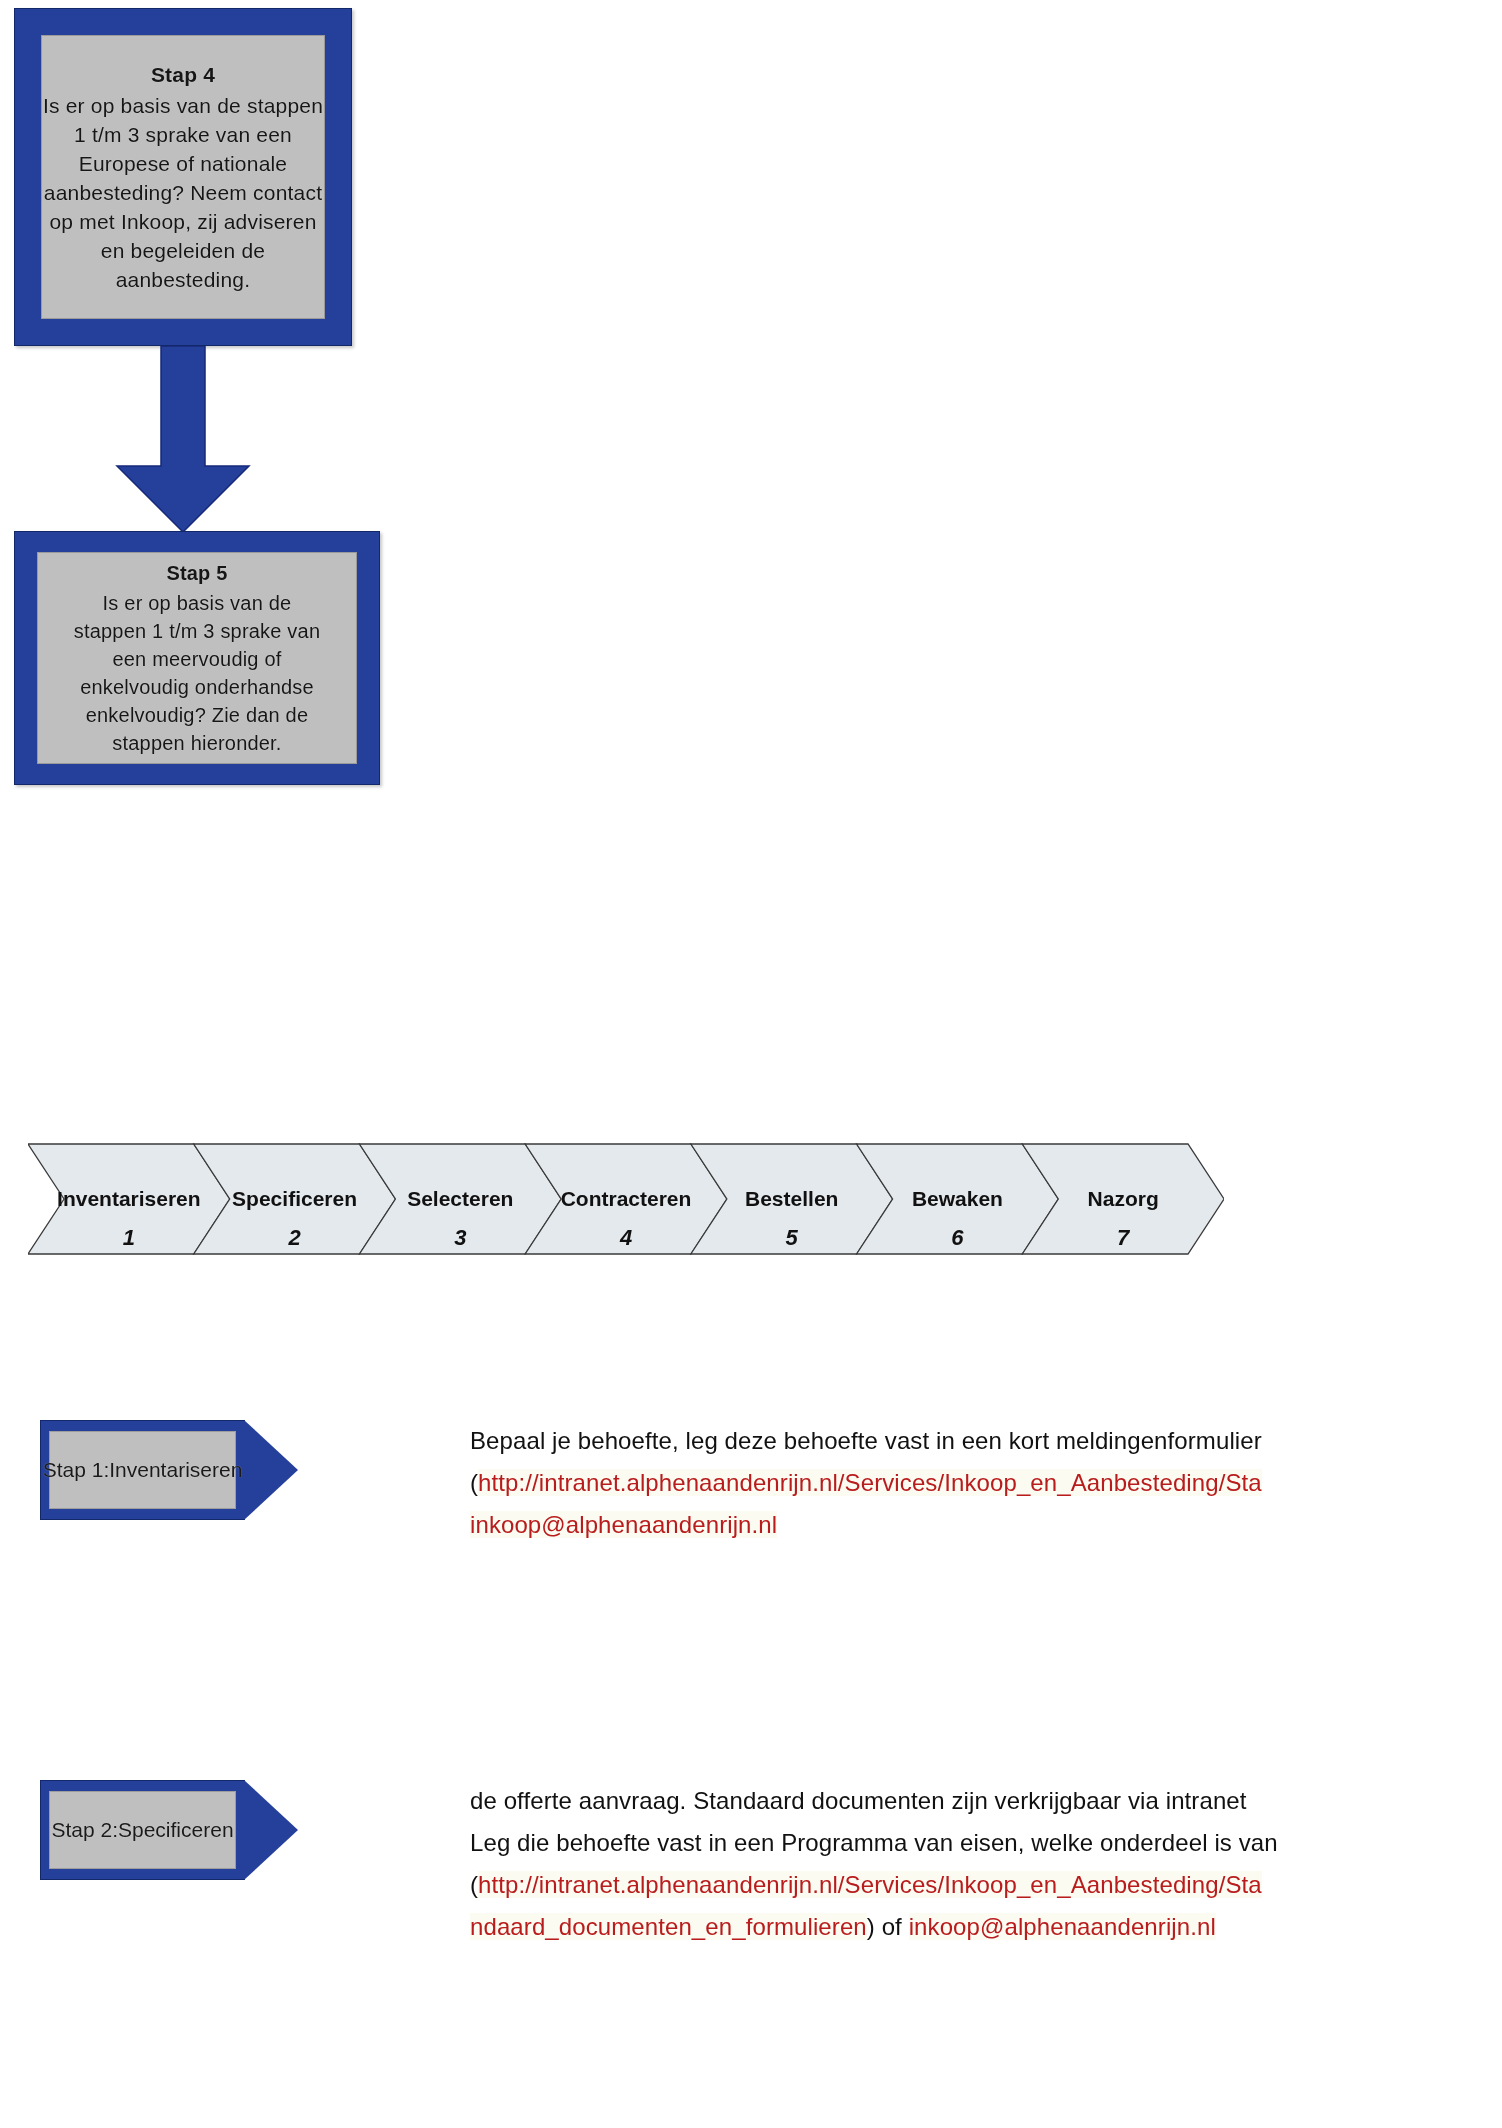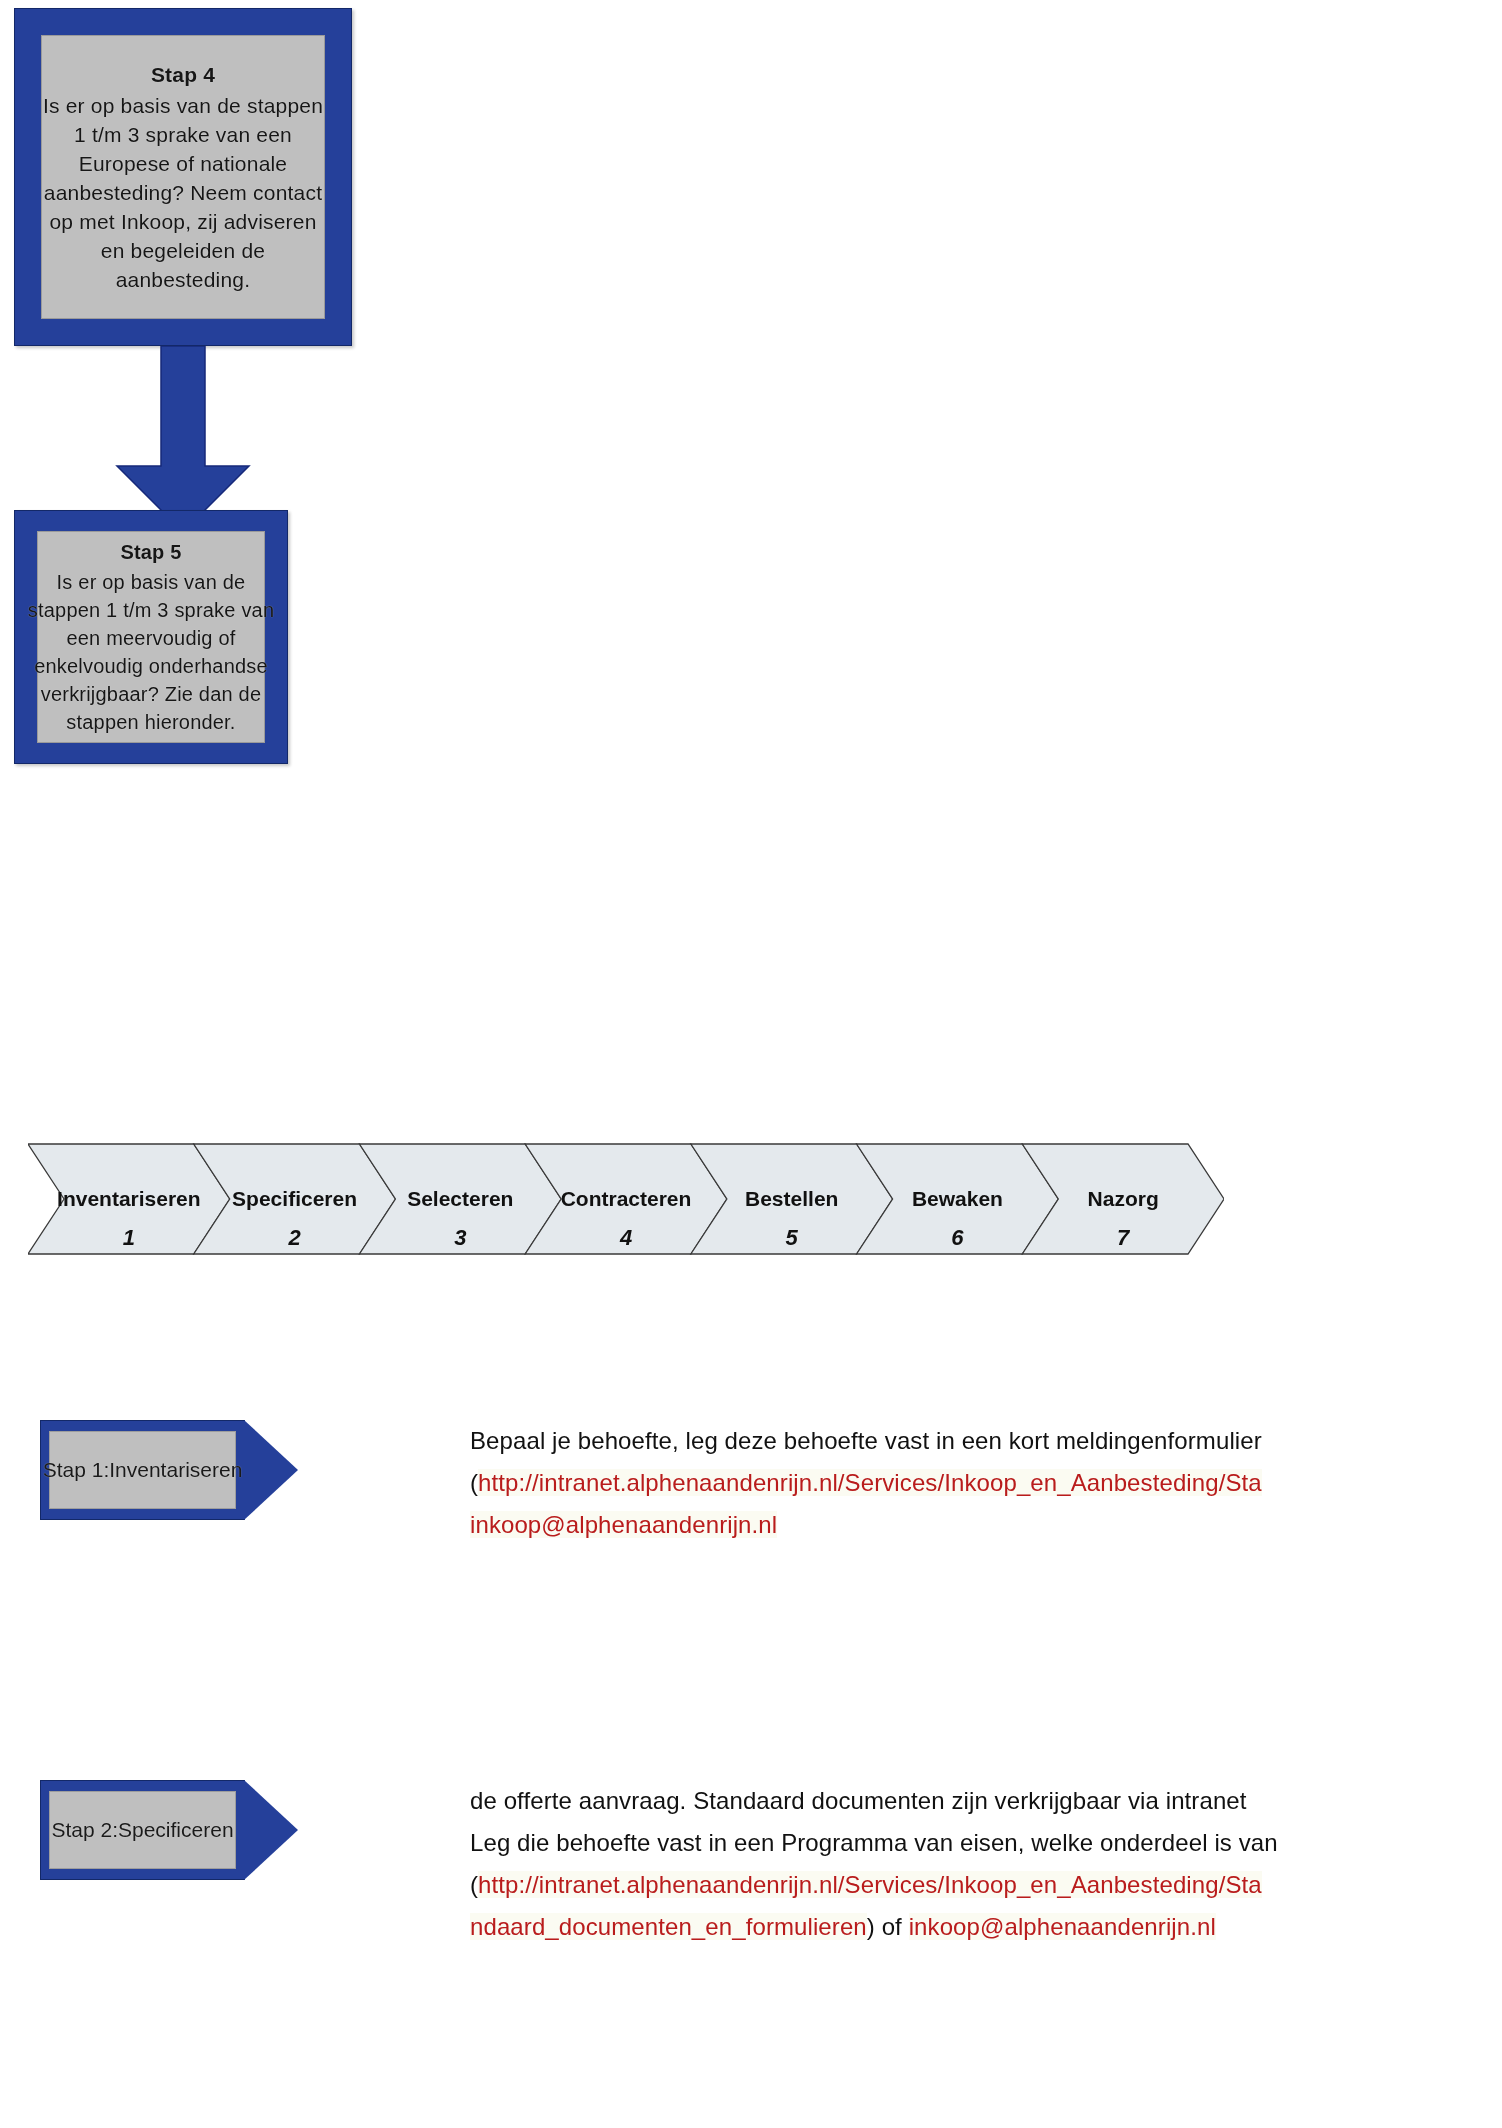--- a/index.html
+++ b/index.html
@@ -42,21 +42,21 @@
     white-space: nowrap;
     text-shadow: 0 0 1px rgba(255,255,255,0.55);
   }
   .decision-box .inner .line.title {
     font-weight: bold;
     font-size: 21px;
     margin-bottom: 2px;
   }
 
   #box-stap4 { left: 14px; top: 8px;   width: 338px; height: 338px; }
-  #box-stap5 { left: 14px; top: 510px; width: 274px; height: 254px; }
+  #box-stap5 { left: 14px; top: 531px; width: 366px; height: 254px; }
   #box-stap5 .inner { inset: 20px 22px; }
   #box-stap5 .inner .line { font-size: 20px; line-height: 28px; }
 
   
   #flow-arrow {
     position: absolute;
     left: 109px; top: 346px;
     width: 148px; height: 187px;
   }
   #flow-arrow svg { display: block; }
@@ -165,21 +165,21 @@
   </svg>
 </div>
 
 <div class="decision-box" id="box-stap5">
   <div class="inner">
     <div class="line title">Stap 5</div>
     <div class="line">Is er op basis van de</div>
     <div class="line">stappen 1 t/m 3 sprake van</div>
     <div class="line">een meervoudig of</div>
     <div class="line">enkelvoudig onderhandse</div>
-    <div class="line">verkrijgbaar? Zie dan de</div>
+    <div class="line">enkelvoudig? Zie dan de</div>
     <div class="line">stappen hieronder.</div>
   </div>
 </div>
 
 <div id="process-band">
   <svg id="band-svg" width="1196" height="122" viewBox="0 0 1196 122" xmlns="http://www.w3.org/2000/svg">
       <polygon points="0,4 165.71428571428572,4 201.71428571428572,59 165.71428571428572,114 0,114 36,59" fill="#e4e9ed" stroke="#3a3a3a" stroke-width="1.3"></polygon>
       <text x="100.85714285714286" y="66" text-anchor="middle" class="chev-label">Inventariseren</text>
       <text x="100.85714285714286" y="105" text-anchor="middle" class="chev-num">1</text>
       <polygon points="165.71428571428572,4 331.42857142857144,4 367.42857142857144,59 331.42857142857144,114 165.71428571428572,114 201.71428571428572,59" fill="#e4e9ed" stroke="#3a3a3a" stroke-width="1.3"></polygon>

